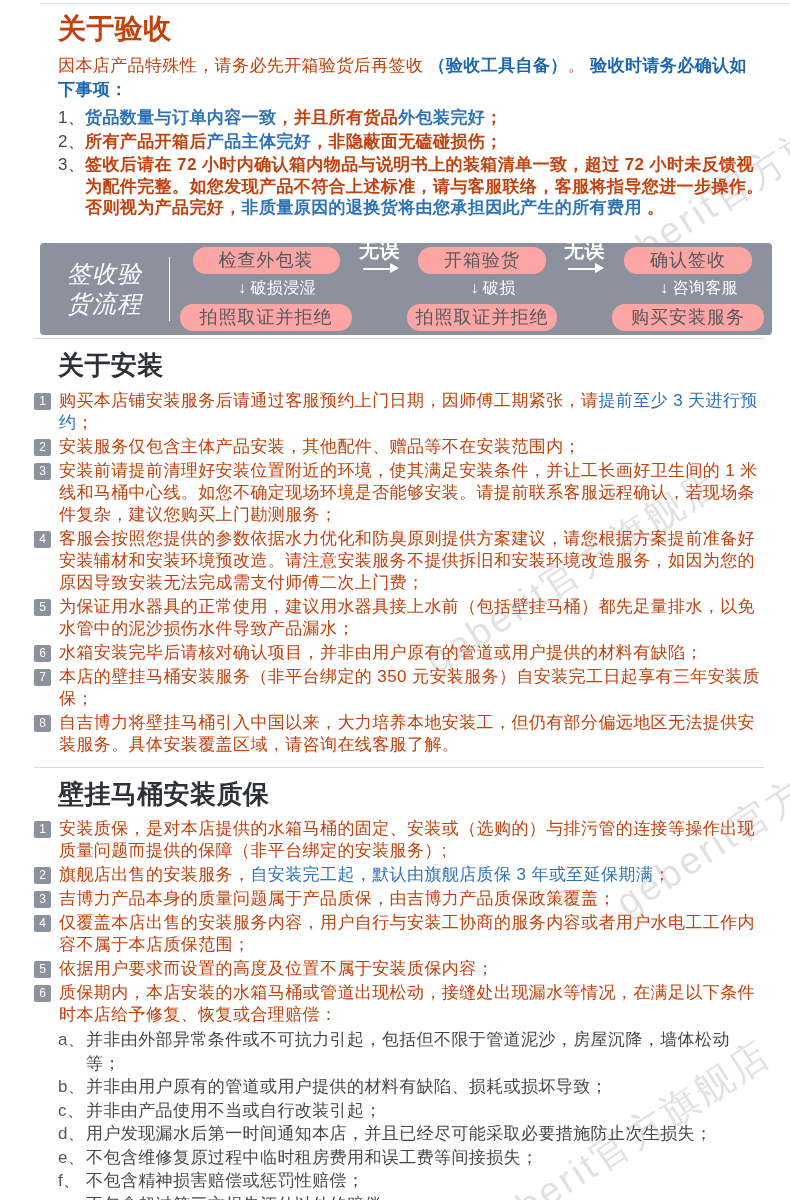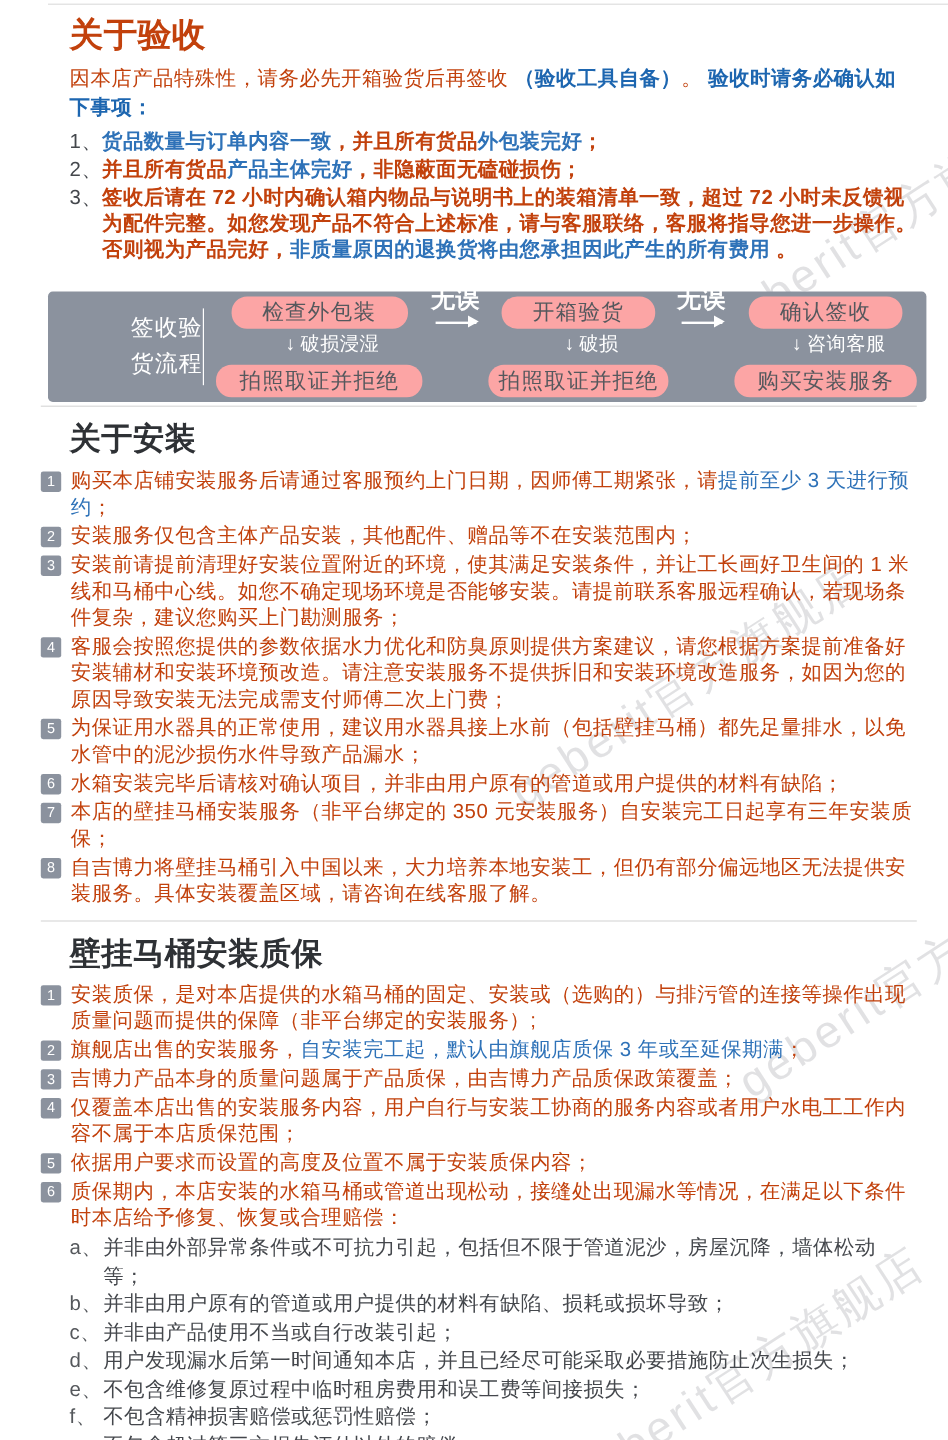--- a/index.html
+++ b/index.html
@@ -32,21 +32,21 @@
   .alist{margin-left:24px; width:706px;}
   .aitem{display:flex; margin-bottom:2px; line-height:21.5px;}
   .amark{flex:none; width:27px; color:#44474c;}
   .atext{flex:1;font-weight:bold;}
   
   .flow-panel{
     margin:24px 0 0 6px; width:732px; height:92px;
     background:#8b929e; border-radius:4px;
     display:flex; align-items:center; color:#fff;
   }
-  .flow-title{flex:none; width:129px; text-align:right; font-size:19px; line-height:30px; letter-spacing:1px;}
+  .flow-title{flex:none; width:129px; text-align:center; font-size:24px; line-height:30px; letter-spacing:1px;font-style:italic;}
   .flow-sep{flex:none; width:1px; height:64px; background:#fff; margin-right:10px;}
   .flow-grid{flex:1; display:flex; align-items:stretch; height:84px; padding-right:8px;}
   .fcol{display:flex; flex-direction:column; justify-content:space-between; align-items:center;}
   .fcol-1{width:172px;} .fcol-2{width:150px;} .fcol-3{width:152px;}
   .fbox{
     background:#fca5a5; color:#55585d; font-size:18px; letter-spacing:1px;
     height:27px; line-height:27px; border-radius:13px;
     text-align:center; white-space:nowrap; align-self:stretch;
   }
   .fbox.narrow{align-self:center; padding:0 26px;}
@@ -96,21 +96,21 @@
     <div>
       <div class="h-blue">关于验收</div>
       <p class="intro"><span class="seg-d">因本店产品特殊性，请务必先开箱验货后再签收 </span><span class="seg-bb">（验收工具自备）</span><span class="seg-d">。 </span><span class="seg-bb">验收时请务必确认如下事项：</span></p>
       <div class="alist">
         <div class="aitem">
           <span class="amark">1、</span>
           <span class="atext"><span class="seg-b">货品数量与订单内容一致</span><span class="seg-d">，并且所有货品</span><span class="seg-b">外包装完好</span><span class="seg-d">；</span></span>
         </div>
         <div class="aitem">
           <span class="amark">2、</span>
-          <span class="atext"><span class="seg-d">并且所有货品</span><span class="seg-b">产品主体完好</span><span class="seg-d">，非隐蔽面无磕碰损伤；</span></span>
+          <span class="atext"><span class="seg-d">所有产品开箱后</span><span class="seg-b">产品主体完好</span><span class="seg-d">，非隐蔽面无磕碰损伤；</span></span>
         </div>
         <div class="aitem">
           <span class="amark">3、</span>
           <span class="atext"><span class="seg-d">签收后请在 72 小时内确认箱内物品与说明书上的装箱清单一致，超过 72 小时未反馈视为配件完整。如您发现产品不符合上述标准，请与客服联络，客服将指导您进一步操作。否则视为产品完好，</span><span class="seg-b">非质量原因的退换货将由您承担因此产生的所有费用</span><span class="seg-d"> 。</span></span>
         </div>
       </div>
 
       <div class="flow-panel">
         <div class="flow-title">
           <div>签收验</div>

